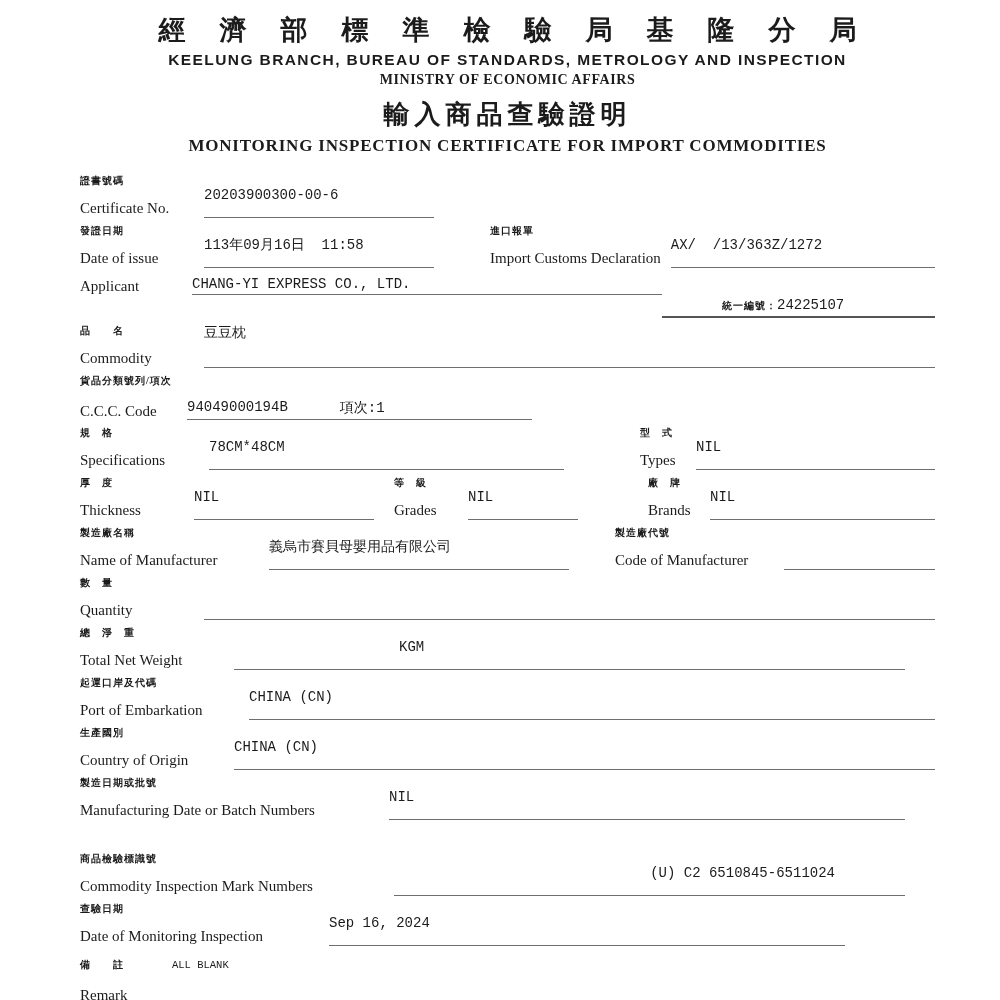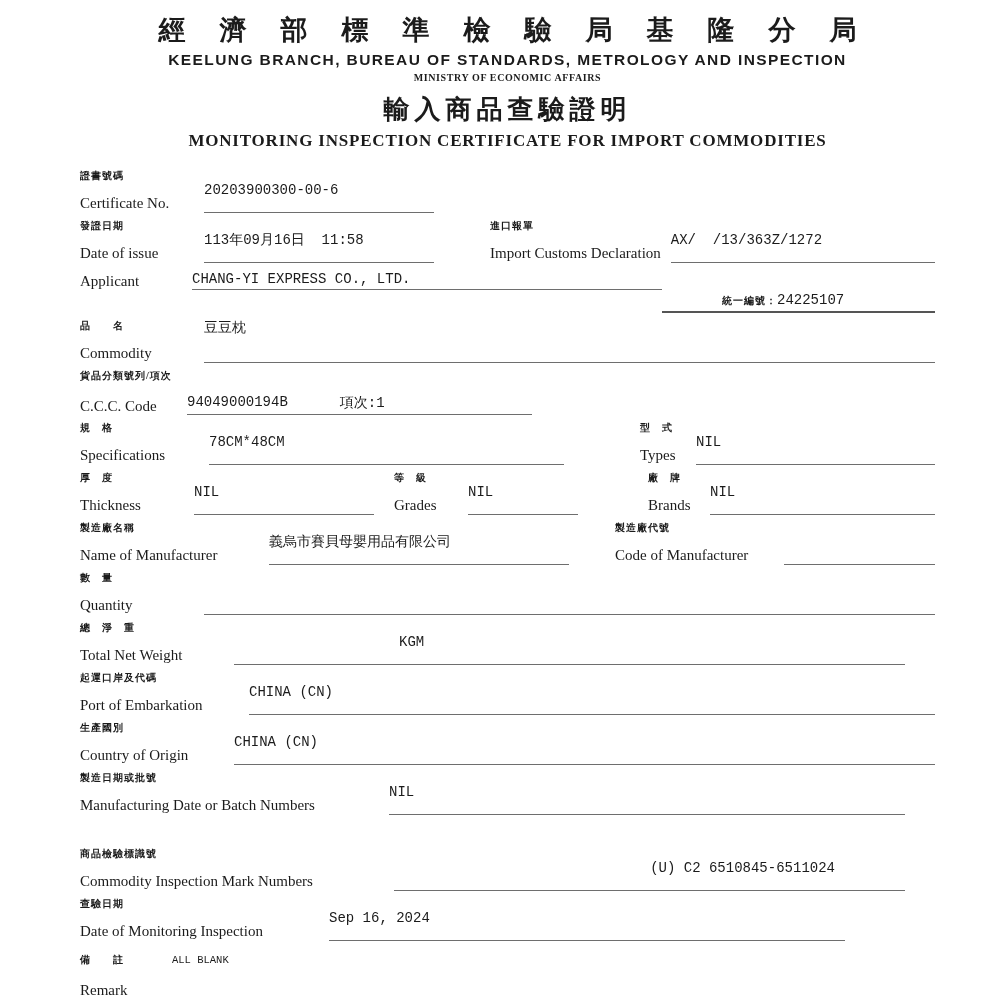--- a/index.html
+++ b/index.html
@@ -8,21 +8,21 @@
     color:#1b1b1b;
     font-family:"Liberation Serif","DejaVu Serif",serif;
     -webkit-font-smoothing:antialiased;
   }
   .page{box-sizing:border-box;width:1000px;height:1000px;padding:12px 65px 10px 80px;}
 
   
   .header{text-align:center;margin-bottom:16px;}
   .agency-zh{font-size:27px;font-weight:600;letter-spacing:34px;white-space:nowrap;margin-right:-34px;}
   .agency-en{font-family:"Liberation Sans","DejaVu Sans",sans-serif;font-size:15.5px;font-weight:600;letter-spacing:1.4px;margin-top:3px;white-space:nowrap;}
-  .ministry-en{font-size:10px;font-weight:600;letter-spacing:0.6px;margin-top:3px;}
+  .ministry-en{font-size:14px;font-weight:600;letter-spacing:0.6px;margin-top:3px;}
   .title-zh{font-size:26px;font-weight:700;letter-spacing:5px;margin-top:9px;}
   .title-en{font-size:17px;font-weight:600;letter-spacing:0.8px;margin-top:4px;white-space:nowrap;}
 
   
   .row{display:flex;align-items:stretch;min-height:46px;margin-top:4px;}
   .lbl{display:flex;flex-direction:column;justify-content:space-between;padding:2px 4px 1px 0;flex-shrink:0;}
   .zh{font-size:10px;font-weight:600;letter-spacing:1px;white-space:pre;line-height:1.35;}
   .en{font-size:15px;white-space:nowrap;line-height:1.2;}
   .vbox{border-bottom:1.4px solid #6e6e6e;display:flex;align-items:center;padding-bottom:0;box-sizing:border-box;}
   .value{font-family:"Liberation Mono","DejaVu Sans Mono",monospace;font-size:14px;white-space:pre;letter-spacing:0;}

